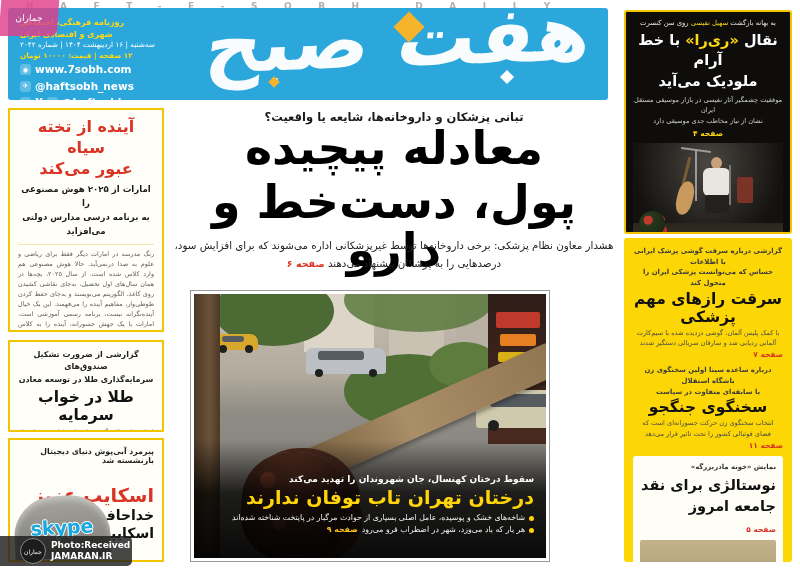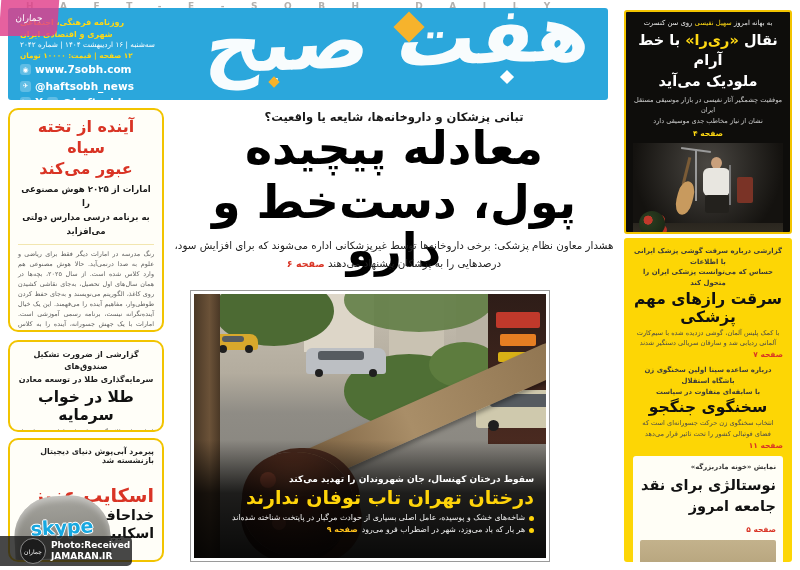--- a/index.html
+++ b/index.html
@@ -26,21 +26,21 @@
   #d3{width:8px;height:8px;background:#f6b32c;right:330px;top:70px;}
   #mast-info{position:absolute;left:12px;top:9px;width:190px;line-height:1.45;}
   .mi-fa{direction:rtl;text-align:left;font-size:8px;}
   .mi-y{color:#ffd913;font-weight:bold;}
   .mi-w{color:#ffffff;}
   .mi-en{color:#fff;font-size:10.5px;font-weight:bold;display:flex;align-items:center;gap:4px;margin-top:1px;}
   .mi-ic{display:inline-flex;width:11px;height:11px;border-radius:3px;background:rgba(255,255,255,.25);
          color:#fff;font-size:7px;align-items:center;justify-content:center;}
 
   
-  .ybox{border:2px solid #f2c400;background:#fffef8;border-radius:10px;box-sizing:border-box;padding:7px 8px;overflow:hidden;}
+  .ybox{border:2px solid #f2c400;background:#fffef8;border-radius:1px;box-sizing:border-box;padding:7px 8px;overflow:hidden;}
   .rtl{direction:rtl;}
   .red{color:#d93425;}
   .pageref{font-size:7.5px;font-weight:bold;}
 
   
   #lbox1{top:108px;left:8px;width:156px;height:224px;}
   #lbox1 .hl{color:#d93425;font-size:16px;font-weight:900;text-align:center;line-height:1.3;}
   #lbox1 .sub{color:#1a1a1a;font-size:8.6px;font-weight:bold;text-align:center;line-height:1.6;margin-top:4px;}
   #lbox1 .body{color:#5c5c5c;font-size:6.4px;text-align:justify;line-height:1.56;margin-top:6px;border-top:1px solid #f2e6b0;padding-top:5px;}
 
@@ -277,21 +277,21 @@
           <span class="bdot"></span>
           <span>هر بار که باد می‌وزد، شهر در اضطراب فرو می‌رود</span>
           <span class="pref-y" style="font-size:7.8px">صفحه ۹</span>
         </div>
       </div>
     </div>
   </div>
 
   <div class="abs rtl" id="rblack">
     <div class="k">
-      <span>به بهانه امروز</span>
+      <span>به بهانه بازگشت</span>
       <span class="y">سهیل نفیسی</span>
       <span>روی سن کنسرت</span>
     </div>
     <div class="h">
       <div>
         <span>نقال</span>
         <span class="y">«ری‌را»</span>
         <span>با خط آرام</span>
       </div>
       <div>ملودیک می‌آید</div>

